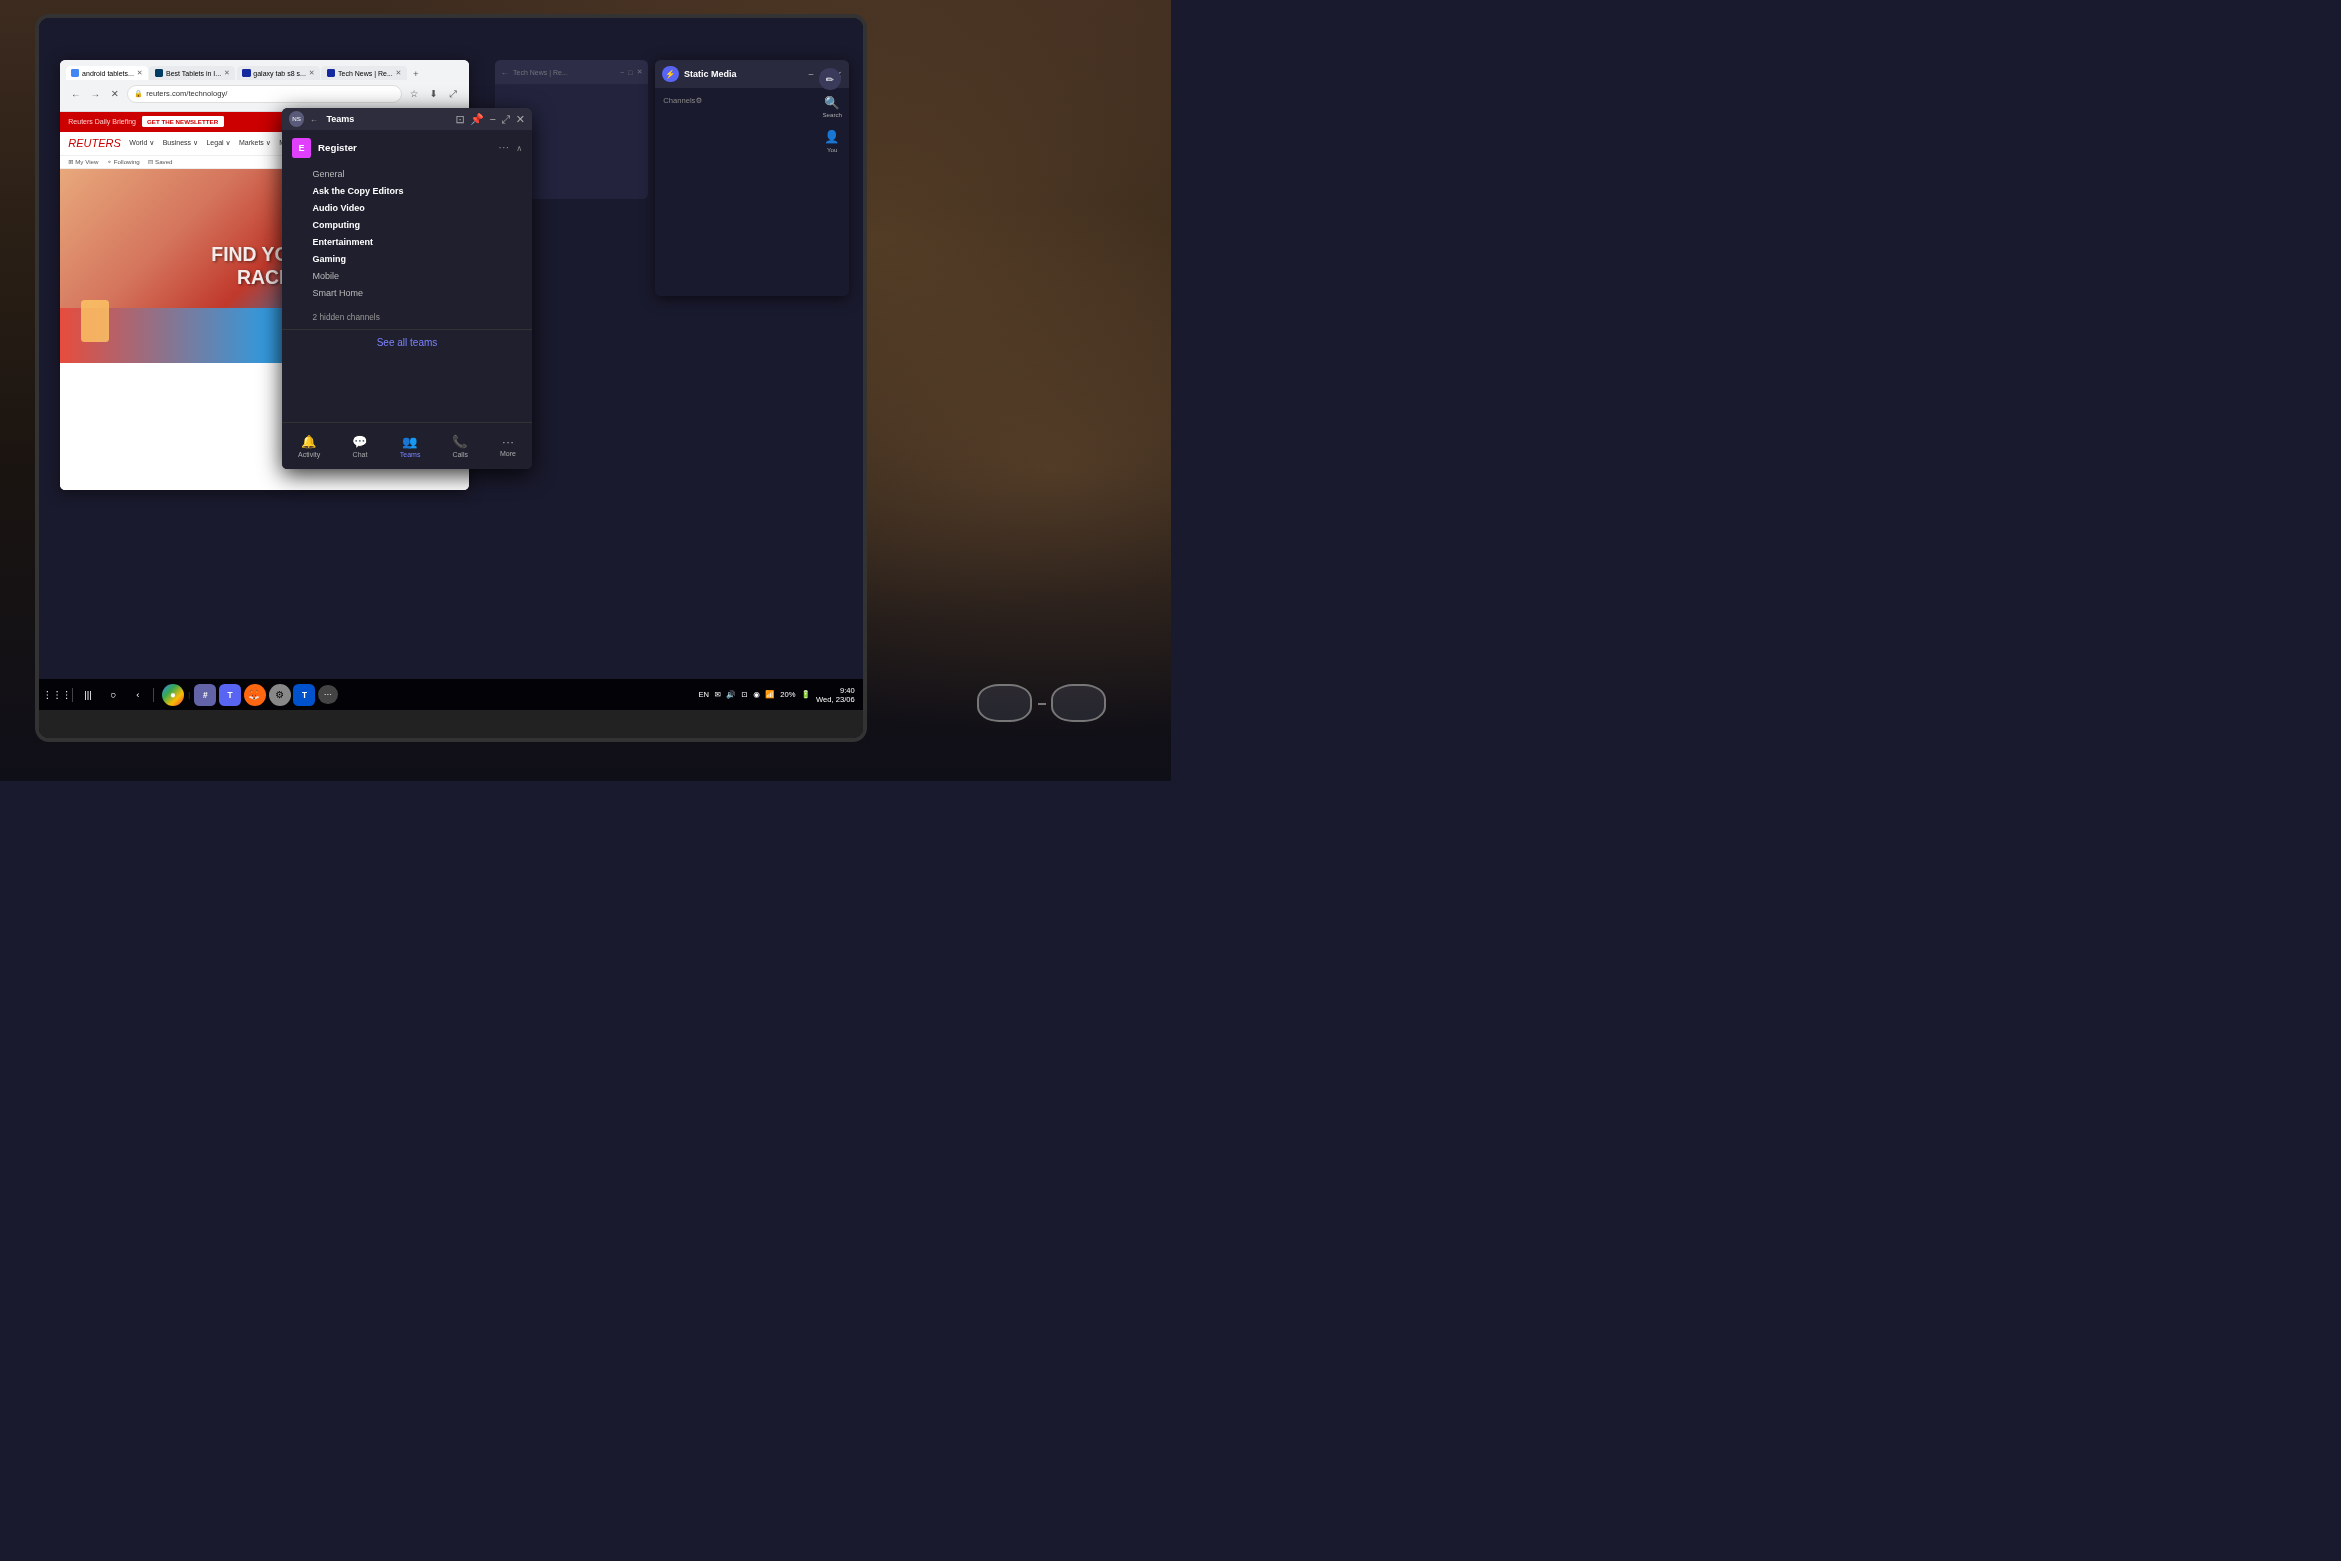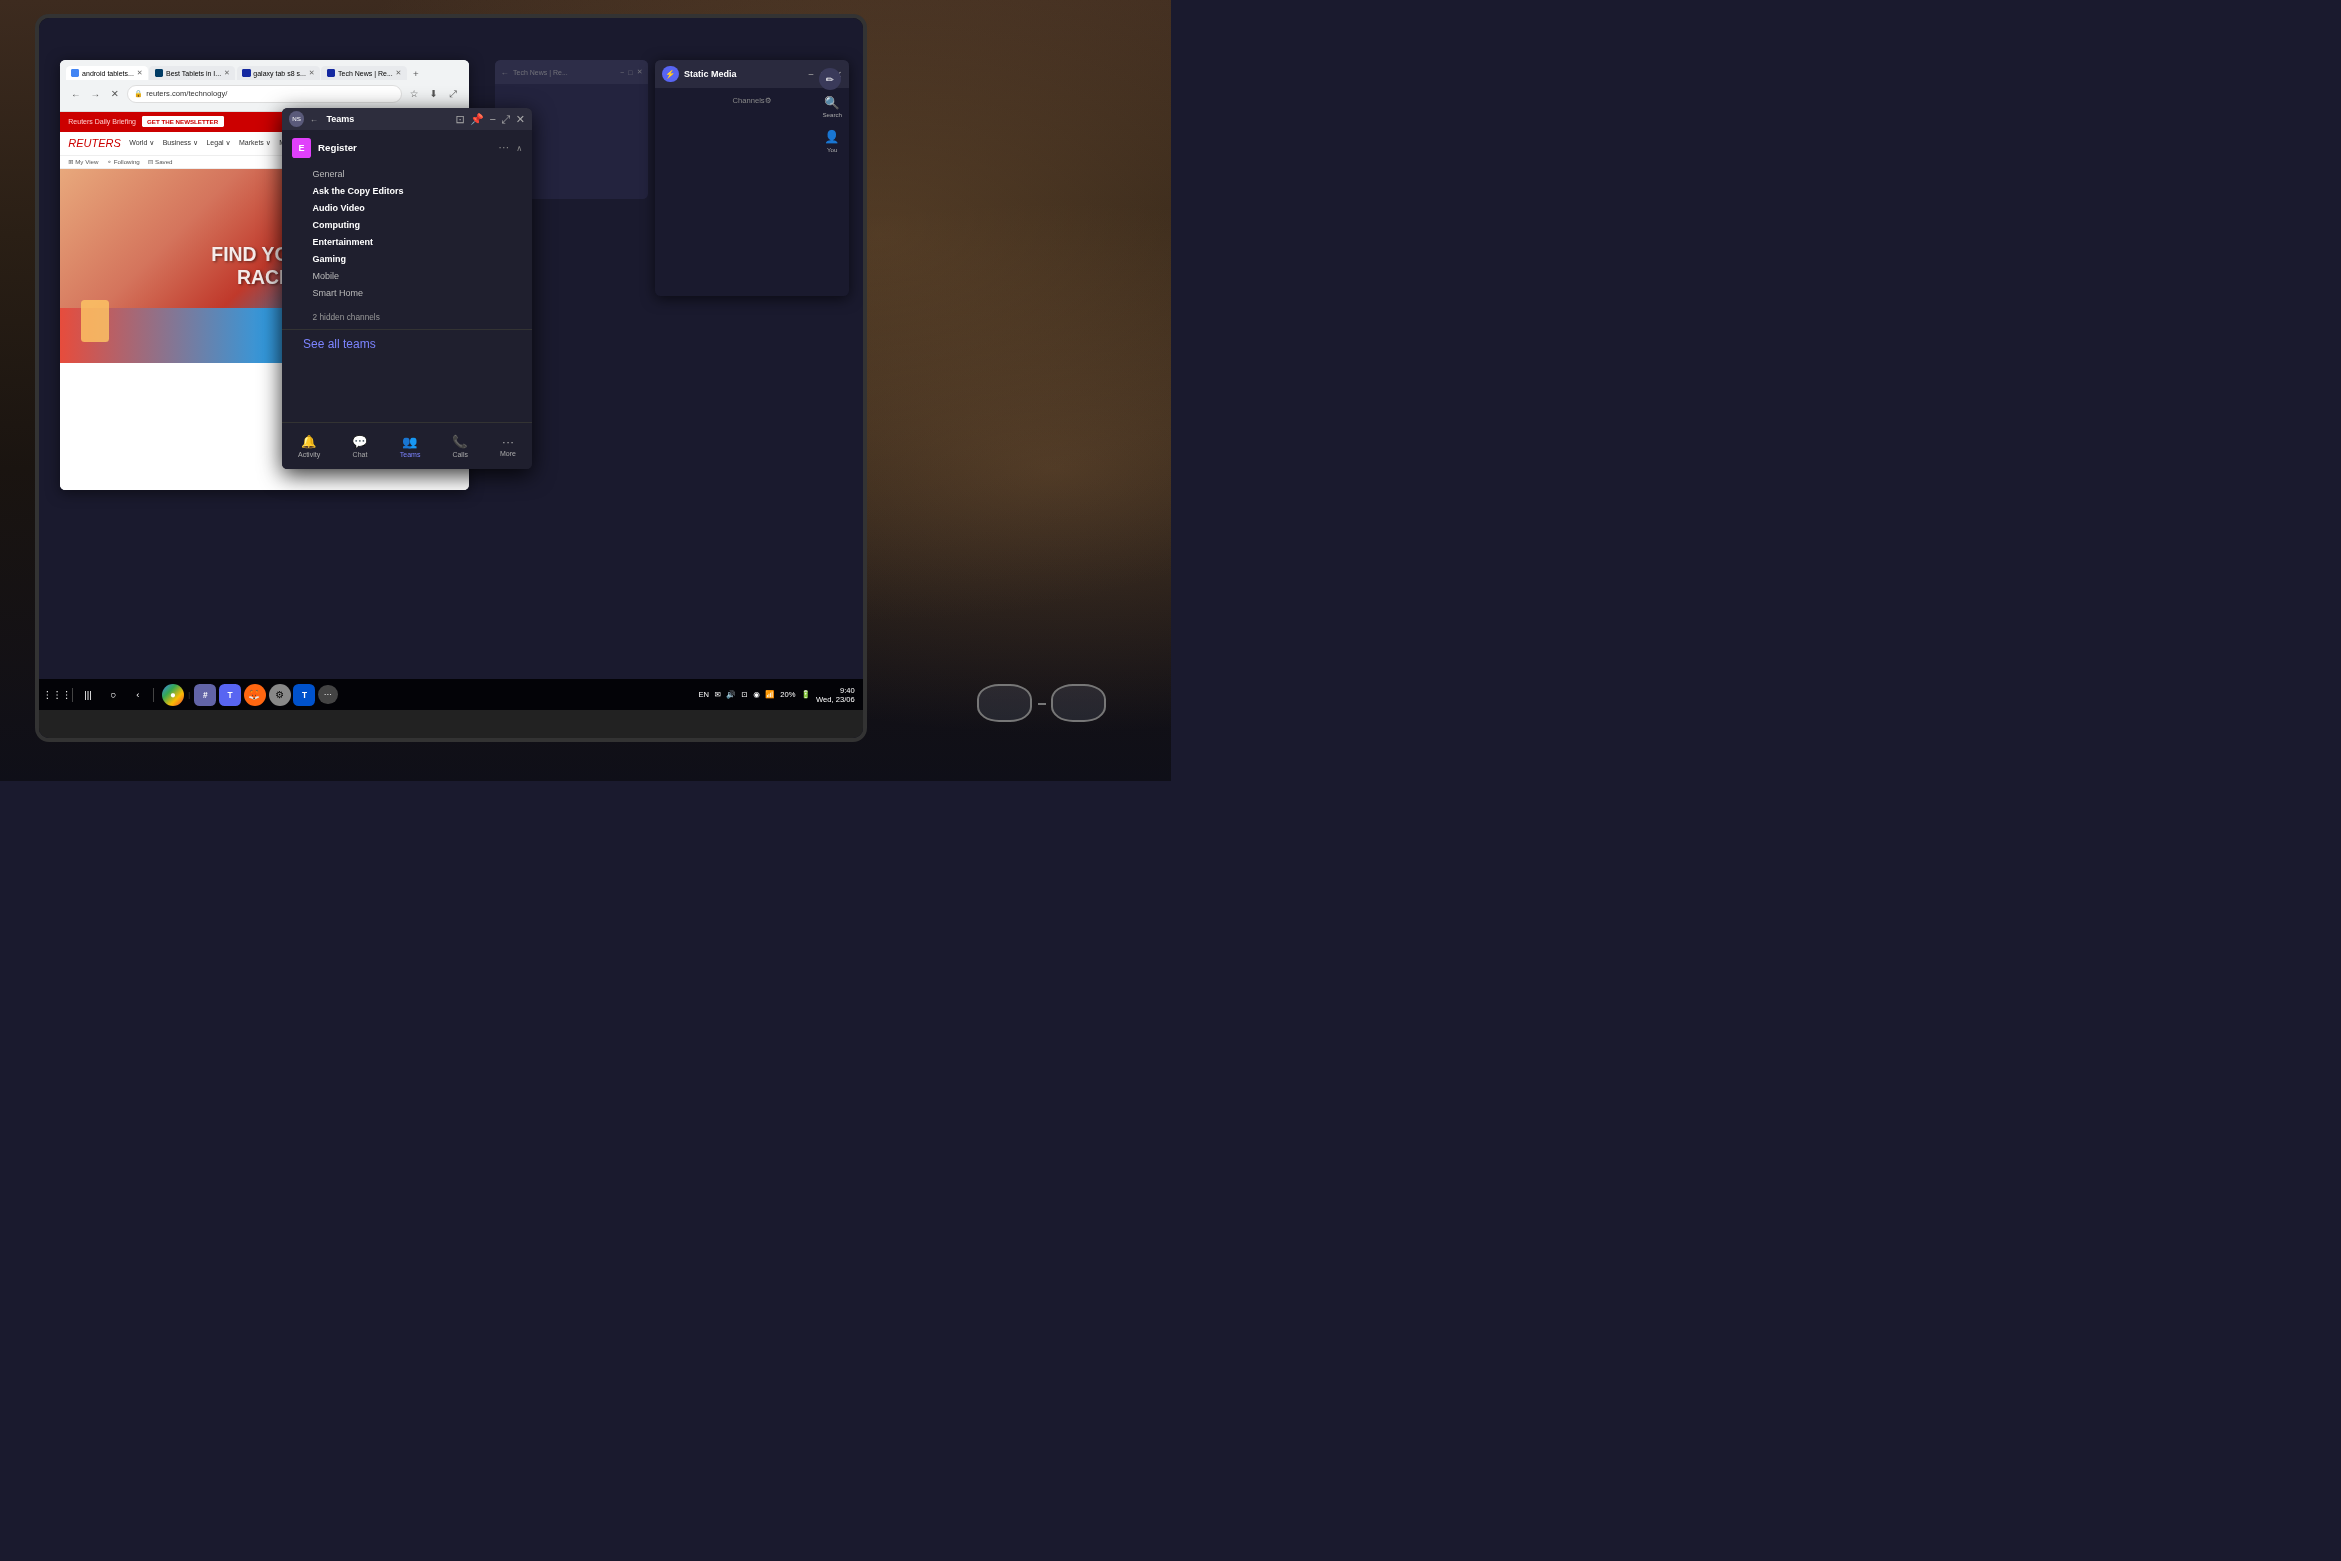--- a/index.html
+++ b/index.html
@@ -345,26 +345,27 @@
     }
 
     .hidden-channels {
       padding: 4.2px 0 4.2px 30.5px;
       font-size: 8.3px;
       color: #999;
       cursor: pointer;
     }
 
     .see-all-teams {
-      padding: 7px 21px;
-      font-size: 12px;
+      padding: 7px 27px;
+      font-size: 10px;
       color: #7c84ff;
       cursor: pointer;
       border-top: 0.7px solid #333;
       margin-top: 2.8px;
+      text-align: center;
     }
 
     
     .teams-bottom-nav {
       position: absolute;
       bottom: 0;
       left: 0;
       right: 0;
       height: 47px;
       background: #1f1f2e;
@@ -453,21 +454,21 @@
     .sm-content {
       padding: 5.5px 8.3px;
     }
 
     .sm-channels-label {
       font-size: 7.6px;
       color: #888;
       padding: 2.8px 0;
       display: flex;
       align-items: center;
-      justify-content: center;
+      justify-content: flex-start;
     }
 
     
     .system-bar {
       position: absolute;
       bottom: 28px;
       left: 0;
       right: 0;
       height: 31px;
       background: rgba(0,0,0,0.85);

